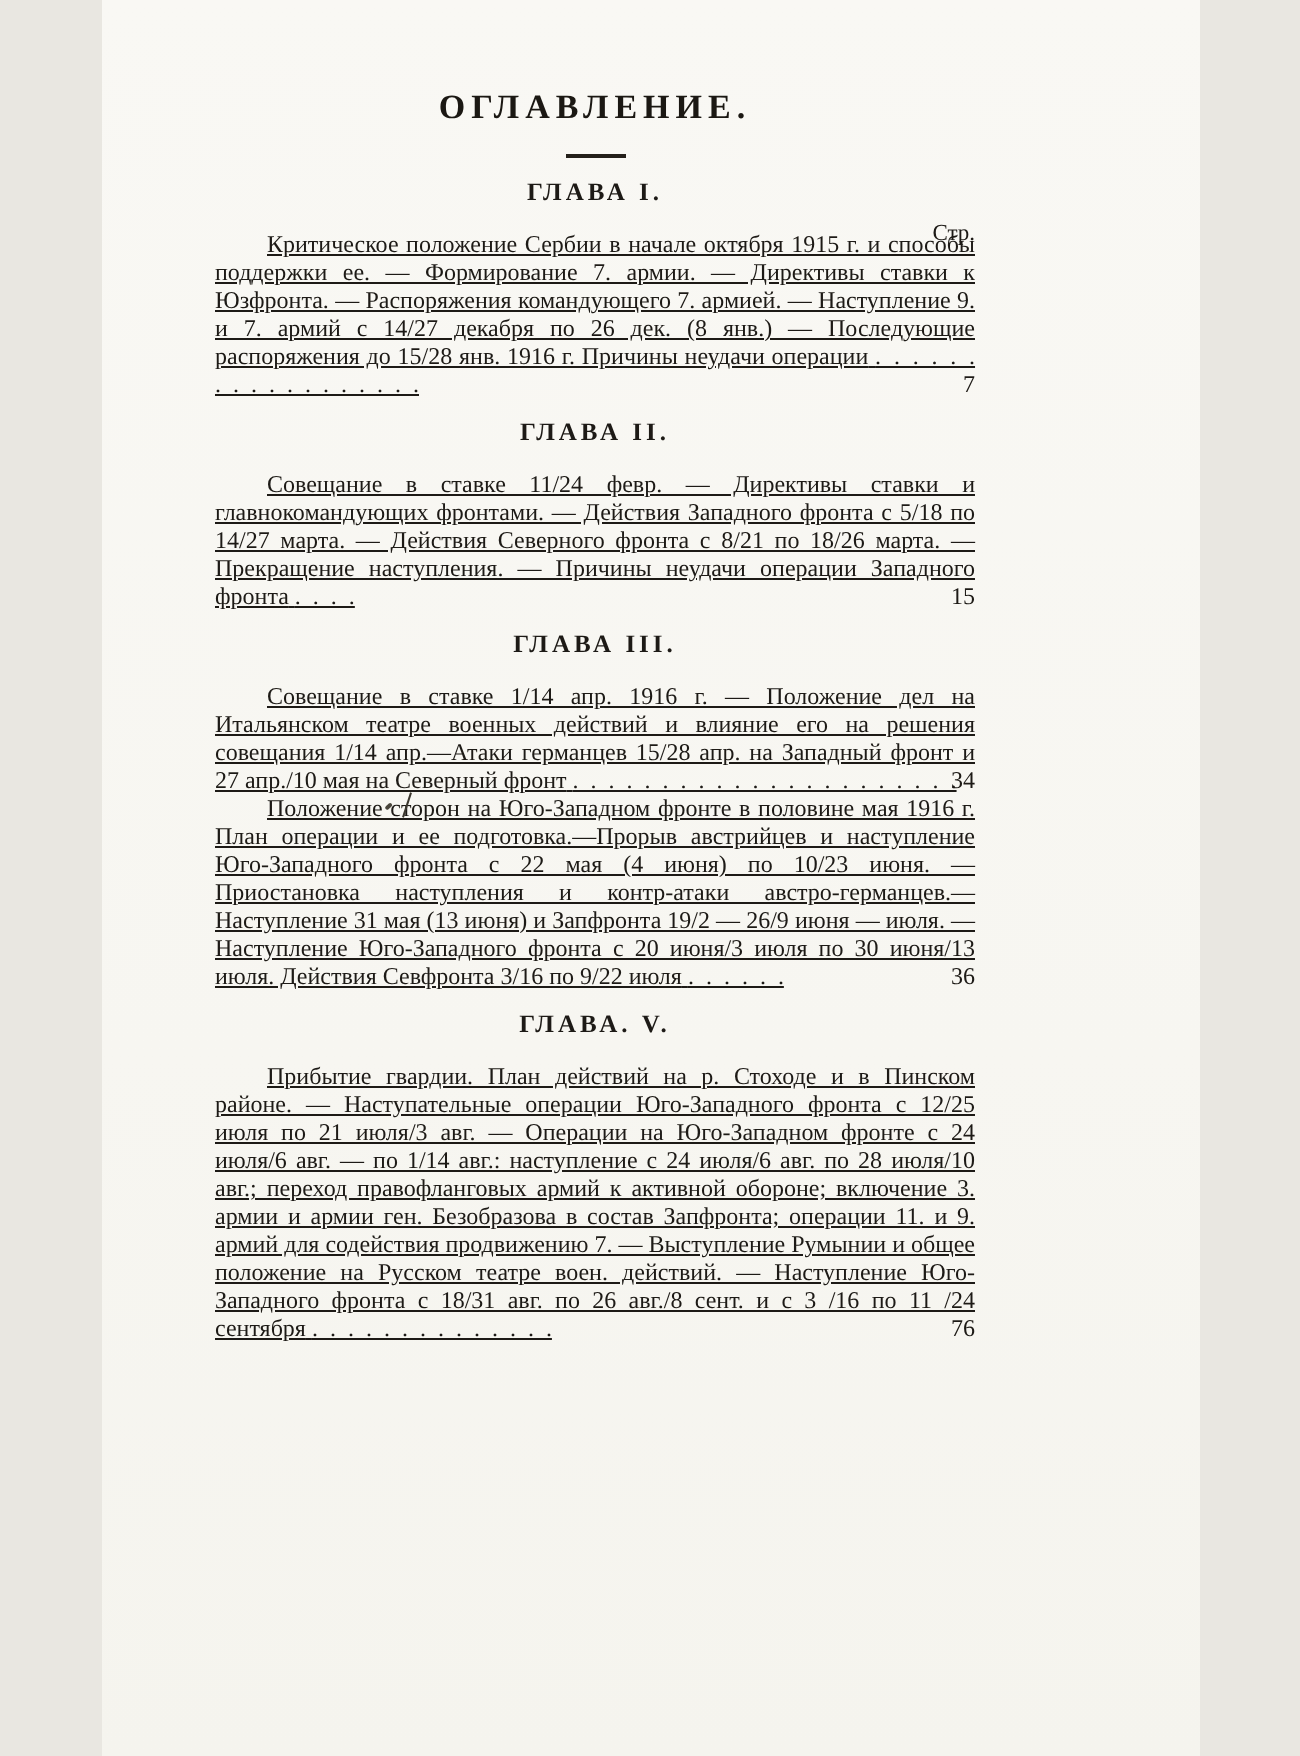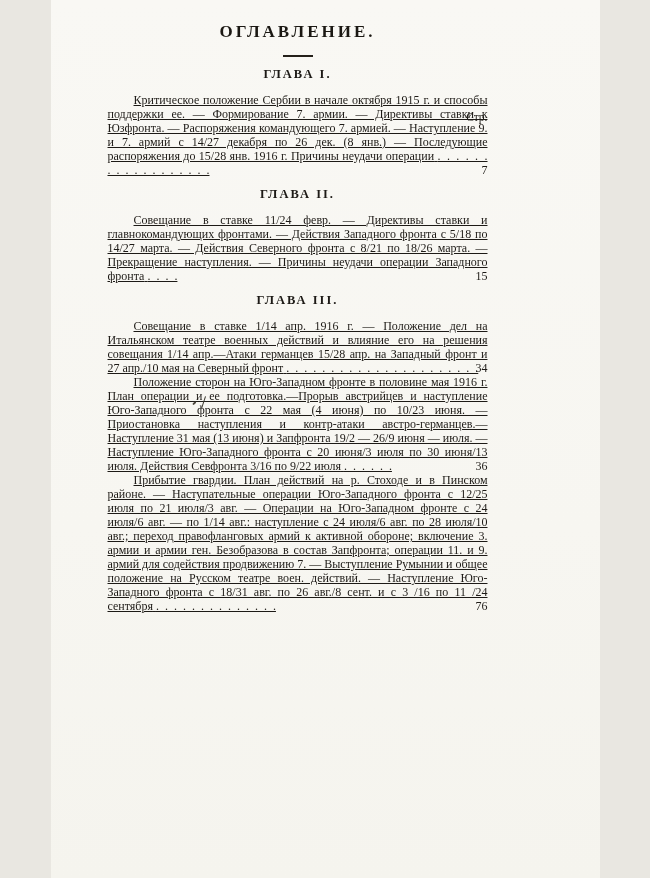--- a/index.html
+++ b/index.html
@@ -7,21 +7,21 @@
     padding: 0;
     background: #e9e7e1;
     font-family: "Liberation Serif", "DejaVu Serif", serif;
   }
   .sheet {
     position: relative;
     width: 549px;
     height: 878px;
     margin: 0 auto;
     box-sizing: border-box;
-    padding: 22px 112px 0 57px;
+    padding: 44px 112px 0 57px;
     background: linear-gradient(180deg, #f9f8f4 0%, #f7f6f1 60%, #f5f4ee 100%);
     color: #1d1a16;
     overflow: hidden;
   }
   .doc-title {
     margin: 0;
     text-align: center;
     font-size: 17px;
     font-weight: bold;
     letter-spacing: 3px;
@@ -120,20 +120,21 @@
       <span class="pagenum">34</span></p>
   </section>
 
   <section class="chapter">
     <p class="entry"><span>Положение сторон на Юго-Западном фронте в половине мая 1916 г. План операции и ее подготовка.—Прорыв австрийцев и наступление Юго-Западного фронта с 22 мая (4 июня) по 10/23 июня. — Приостановка наступления и контр-атаки австро-германцев.—Наступление 31 мая (13 июня) и Запфронта 19/2 — 26/9 июня — июля. — Наступление Юго-Западного фронта с 20 июня/3 июля по 30 июня/13 июля. Действия Севфронта 3/16 по 9/22 июля</span>
       <span class="dots">. . . . . .</span>
       <span class="pagenum">36</span></p>
   </section>
 
   <section class="chapter">
+    <h2 class="chapter-heading">ГЛАВА. V.</h2>
     <p class="entry"><span>Прибытие гвардии. План действий на р. Стоходе и в Пинском районе. — Наступательные операции Юго-Западного фронта с 12/25 июля по 21 июля/3 авг. — Операции на Юго-Западном фронте с 24 июля/6 авг. — по 1/14 авг.: наступление с 24 июля/6 авг. по 28 июля/10 авг.; переход правофланговых армий к активной обороне; включение 3. армии и армии ген. Безобразова в состав Запфронта; операции 11. и 9. армий для содействия продвижению 7. — Выступление Румынии и общее положение на Русском театре воен. действий. — Наступление Юго-Западного фронта с 18/31 авг. по 26 авг./8 сент. и с 3 /16 по 11 /24 сентября</span>
       <span class="dots">. . . . . . . . . . . . . .</span>
       <span class="pagenum">76</span></p>
   </section>
 
   <span class="pen-mark"></span>
 
 </div>
 
 </body></html>

